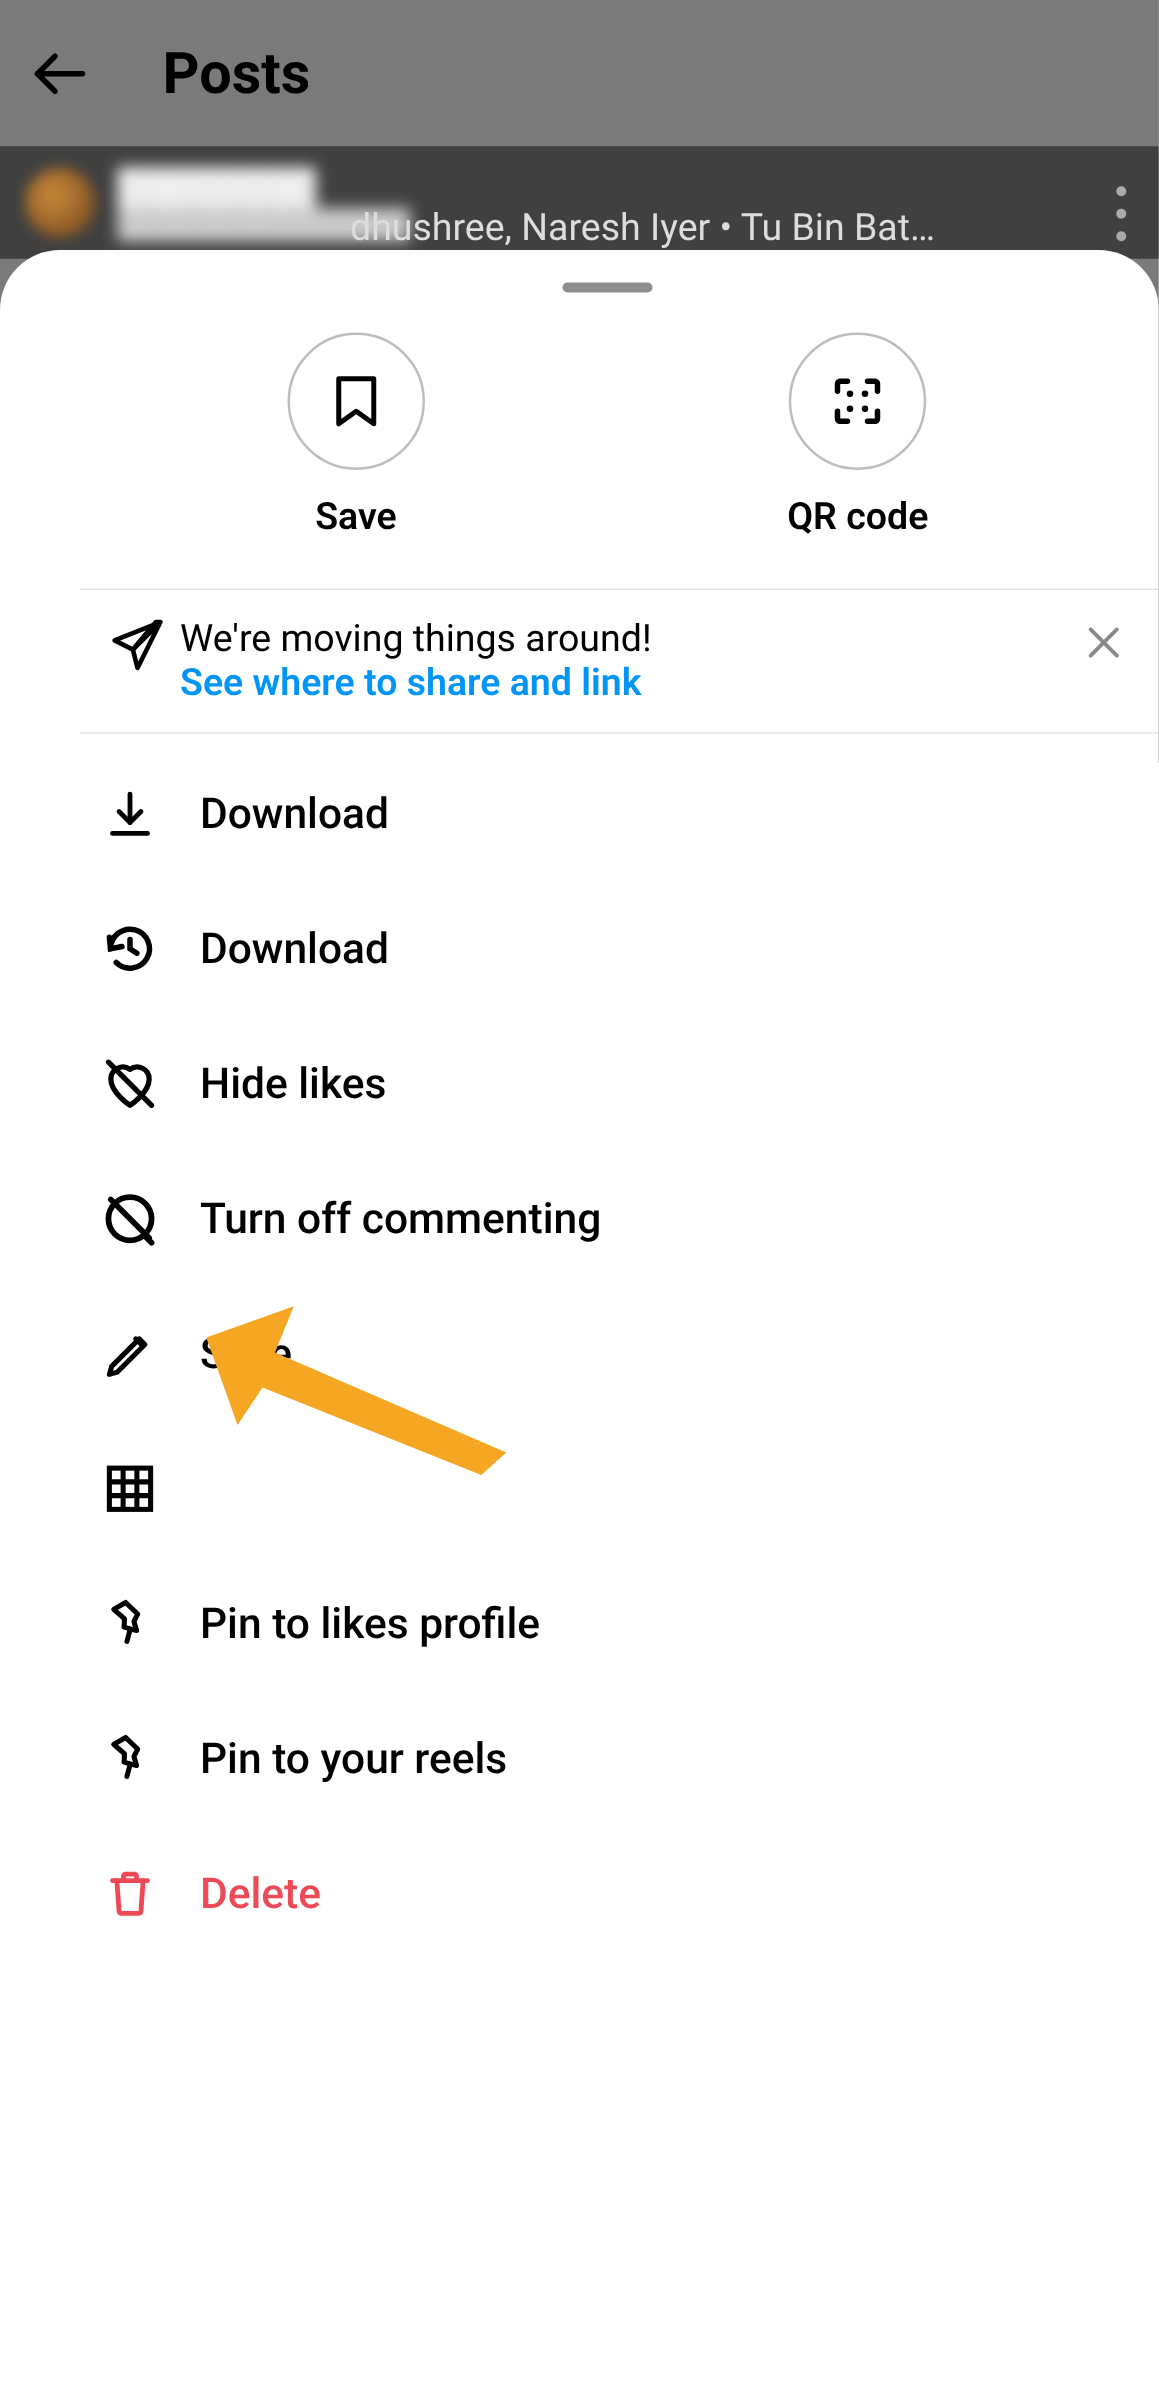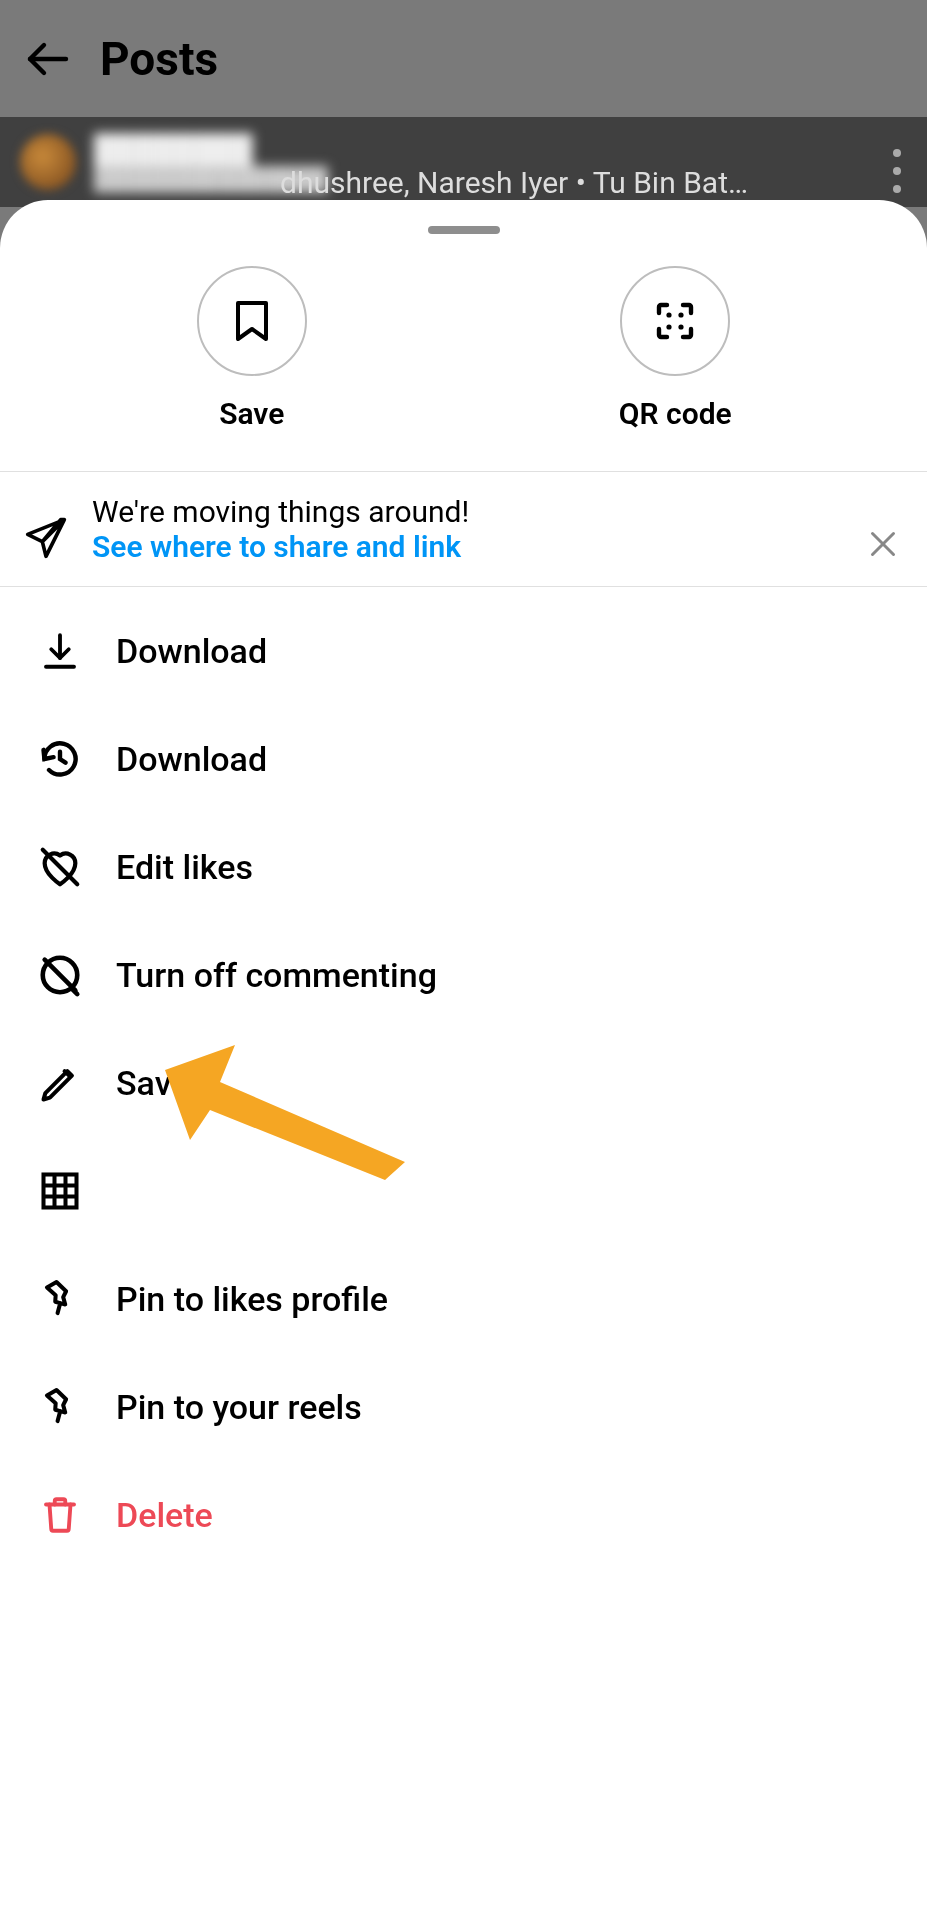--- a/index.html
+++ b/index.html
@@ -16,21 +16,21 @@
       display: flex;
       align-items: center;
       padding: 0 24px;
       background: rgba(122,122,122,1);
     }
     .back-btn { width: 48px; height: 48px; display:flex; align-items:center; justify-content:center; }
     .back-btn svg { width: 48px; height: 48px; stroke: #000; }
     .header-title {
       font-size: 46px;
       font-weight: 700;
-      margin-left: 28px;
+      margin-left: 58px;
       color: #000;
       text-align: right;
     }
     .post-header {
       height: 90px;
       background: #404040;
       display: flex;
       align-items: center;
       padding: 0 20px;
       position: relative;
@@ -61,20 +61,21 @@
     .bottom-sheet {
       position:absolute;
       left:0; right:0;
       top: 200px;
       bottom: 0;
       background: #fff;
       border-top-left-radius: 48px;
       border-top-right-radius: 48px;
       display:flex;
       flex-direction:column;
+      padding-left:44px;
     }
     .drag-handle {
       width: 72px; height: 8px; border-radius: 4px;
       background: #8e8e8e;
       margin: 26px auto 0 auto;
     }
     .top-actions {
       display:flex;
       justify-content: space-around;
       padding: 32px 40px 40px 40px;
@@ -91,22 +92,23 @@
       border: 2px solid #bdbdbd;
       border-radius:50%;
       display:flex; align-items:center; justify-content:center;
     }
     .top-action-label { font-size: 30px; font-weight:600; color:#000; }
     .notice {
       border-top: 1px solid #e0e0e0;
       border-bottom: 1px solid #e0e0e0;
       padding: 22px 24px;
       display:flex;
-      align-items:flex-end;
-      gap: 24px;
+      align-items:flex-start;
+      gap: 12px;
+      margin-left: 20px;
     }
     .notice-text { flex:1; font-size: 30px; }
     .notice-link { color:#0095f6; font-weight:600; }
     .close-x { width:40px; height:40px; display:flex; align-items:center; justify-content:center; }
     .menu-list { padding: 10px 0; margin-left: 12px; }
     .menu-item {
       display:flex;
       align-items:center;
       padding: 30px 24px;
       gap: 32px;
@@ -223,21 +225,21 @@
       <span class="menu-label">Download</span>
     </div>
 
     <div class="menu-item">
       <div class="menu-icon">
         <svg width="46" height="46" viewBox="0 0 24 24" fill="none" stroke="#000" stroke-width="2.2" stroke-linejoin="round">
           <path d="M12 21s-8-5.2-8-11a5 5 0 0 1 8-4 5 5 0 0 1 8 4c0 5.8-8 11-8 11z"></path>
             <line x1="3" y1="3" x2="21" y2="21" stroke-linecap="round"></line>
         </svg>
       </div>
-      <span class="menu-label">Edit likes</span>
+      <span class="menu-label">Hide likes</span>
     </div>
 
     <div class="menu-item">
       <div class="menu-icon">
         <svg width="46" height="46" viewBox="0 0 24 24" fill="none" stroke="#000" stroke-width="2.4" stroke-linecap="round">
           <circle cx="12" cy="12" r="9"></circle>
             <path d="M18 19l3 3"></path>
             <line x1="4" y1="4" x2="20" y2="20"></line>
         </svg>
       </div>

